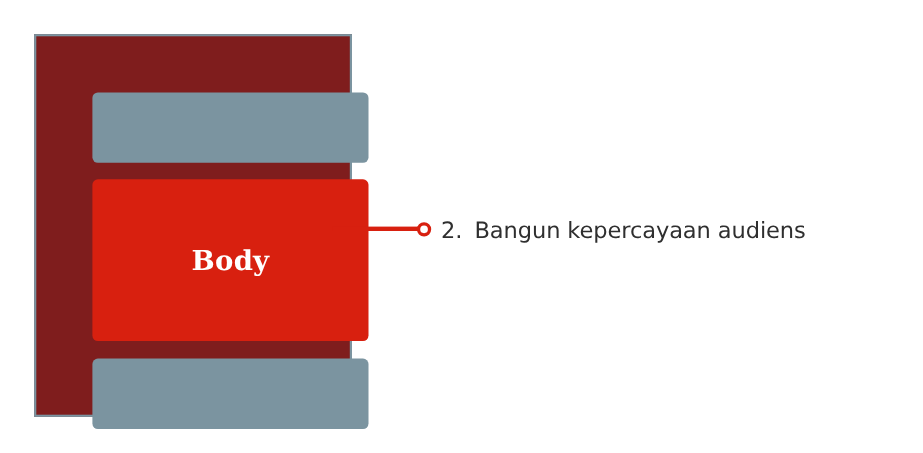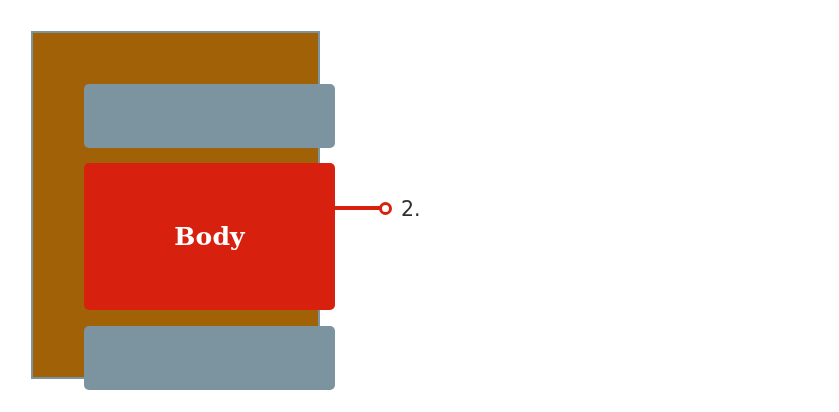--- a/index.html
+++ b/index.html
@@ -23,21 +23,21 @@
 
   
   .doc-frame {
     position: absolute;
     left: 31px;
     top: 31px;
     width: 289px;     
     height: 348px;    
     box-sizing: border-box;
     border: 2px solid #7b94a0;
-    background: #a16207;
+    background: #7f1d1d;
   }
 
   
   .block {
     position: absolute;
     left: 51px;
     width: 251px;   
     border-radius: 5px;
     box-sizing: border-box;
   }
@@ -129,15 +129,16 @@
     <div class="block block-footer"></div>
 
   </div>
 
   <div class="callout-line"></div>
 
   <div class="callout-marker"></div>
 
   <div class="callout-text">
     <span class="callout-number">2.</span>
+    <span>Bangun kepercayaan audiens</span>
   </div>
 
 </div>
 
 </body></html>

